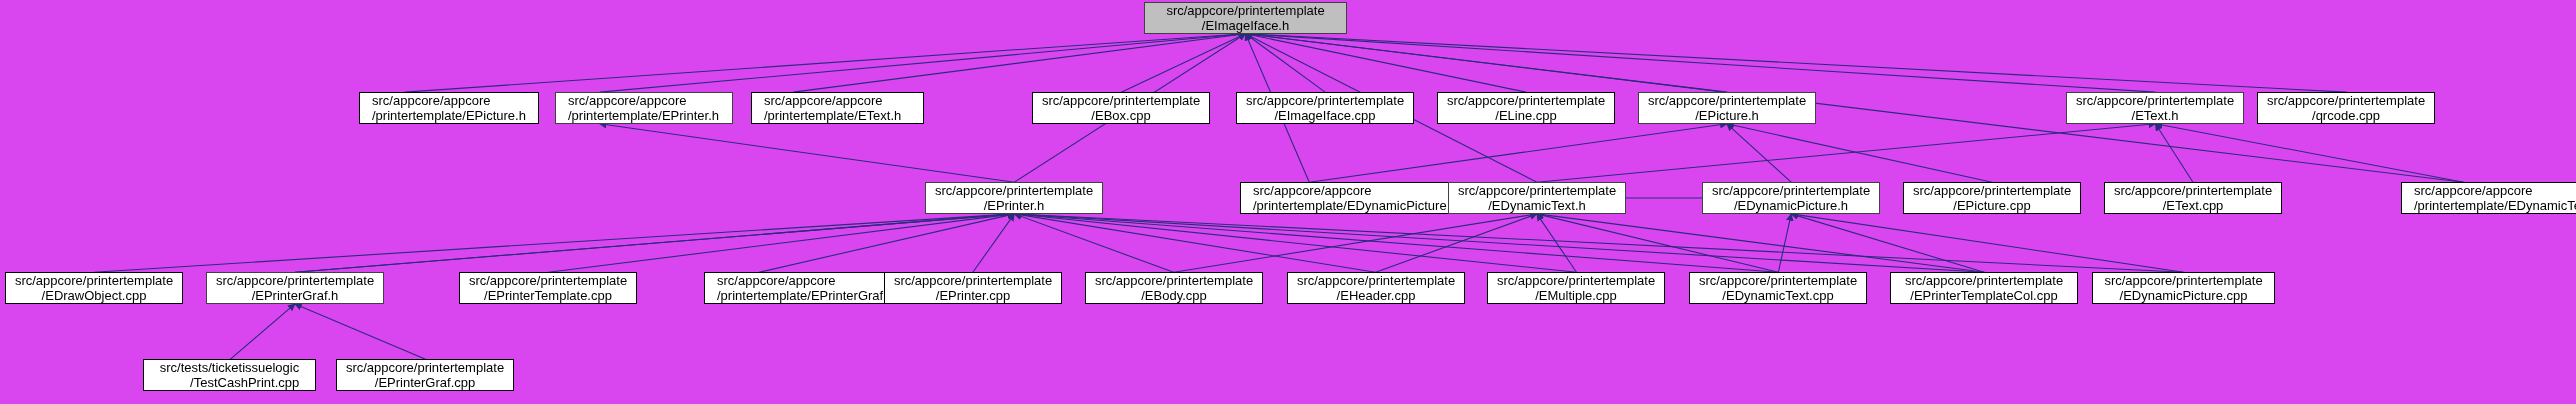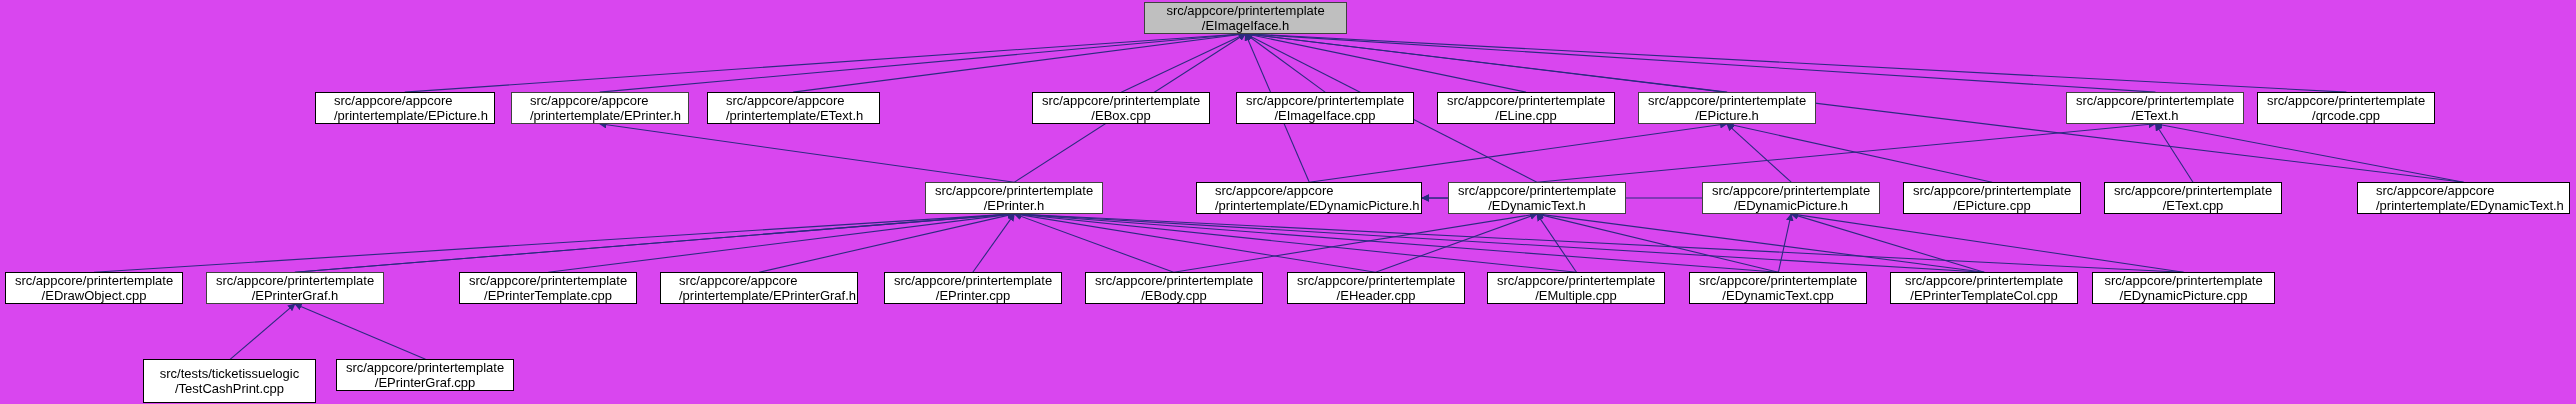--- a/index.html
+++ b/index.html
@@ -44,21 +44,22 @@
   .gnode.root {
     background: #bfbfbf;
     border: 1px solid #404040;
   }
   .gnode.thick {
     border: 1px solid #404040;
   }
   .gnode.leftalign {
     justify-content: flex-start;
     text-align: left;
-    padding-left: 18px;
+    padding-left: 12px;
+    margin-left: 44px;
   }
 </style>
 </head>
 <body>
 
 <div id="graph-canvas">
   <svg id="edge-layer" viewBox="0 0 2603 409" width="2576" height="405" xmlns="http://www.w3.org/2000/svg">
     <defs>
       <marker id="arrow" viewBox="0 0 10 10" refX="9" refY="5" markerWidth="7" markerHeight="7" orient="auto-start-reverse">
         <path d="M 0 0 L 10 5 L 0 10 z" fill="#2b2b7f"></path>
@@ -160,18 +161,18 @@
     <div class="gnode" style="left: 1287px; top: 272px; width: 178px; height: 32px;">src/appcore/printertemplate
 /EHeader.cpp</div>
     <div class="gnode" style="left: 1487px; top: 272px; width: 178px; height: 32px;">src/appcore/printertemplate
 /EMultiple.cpp</div>
     <div class="gnode" style="left: 1689px; top: 272px; width: 178px; height: 32px;">src/appcore/printertemplate
 /EDynamicText.cpp</div>
     <div class="gnode" style="left: 1890px; top: 272px; width: 188px; height: 32px;">src/appcore/printertemplate
 /EPrinterTemplateCol.cpp</div>
     <div class="gnode" style="left: 2092px; top: 272px; width: 183px; height: 32px;">src/appcore/printertemplate
 /EDynamicPicture.cpp</div>
-    <div class="gnode" style="left: 143px; top: 359px; width: 173px; height: 44px;">src/tests/ticketissuelogic
+    <div class="gnode" style="left: 143px; top: 359px; width: 173px; height: 32px; text-align: right;">src/tests/ticketissuelogic
 /TestCashPrint.cpp</div>
     <div class="gnode" style="left: 336px; top: 359px; width: 178px; height: 32px;">src/appcore/printertemplate
 /EPrinterGraf.cpp</div>
   </div>
 
 
 </body></html>

